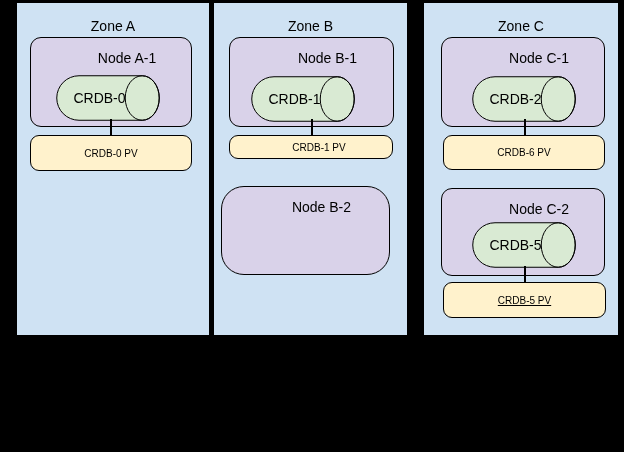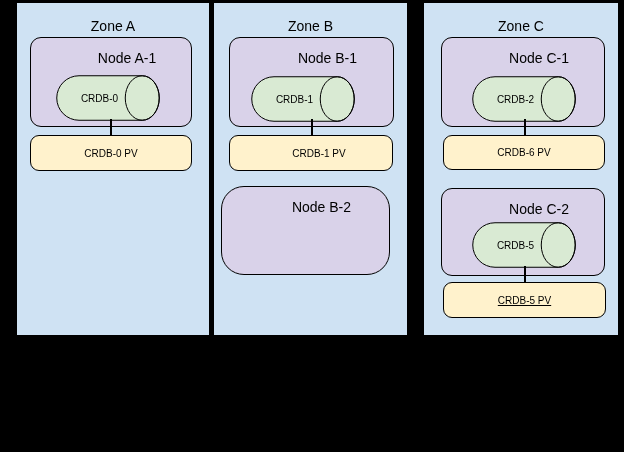--- a/index.html
+++ b/index.html
@@ -45,21 +45,21 @@
     width: 104px;
     height: 46px;
   }
   .pod svg { display: block; }
   .pod-label {
     position: absolute;
     top: 0; bottom: 0; left: 0; right: 17px;
     display: flex;
     align-items: center;
     justify-content: center;
-    font-size: 10px;
+    font-size: 14px;
   }
   .pv {
     position: absolute;
     box-sizing: border-box;
     background: #fff2cc;
     border: 1px solid #000;
     border-radius: 9px;
     display: flex;
     align-items: center;
     justify-content: center;
@@ -112,21 +112,21 @@
         <svg width="104" height="46" viewBox="0 0 104 46">
           <path d="M 86.25 0.75 L 23 0.75 A 22.25 22.25 0 0 0 23 45.25 L 86.25 45.25 A 17 22.25 0 0 0 86.25 0.75 Z" fill="#d9ead3" stroke="#000" stroke-width="1"></path>
           <ellipse cx="86.25" cy="23" rx="17" ry="22.25" fill="none" stroke="#000" stroke-width="1"></ellipse>
         </svg>
       </span>
       <div class="pod-label">CRDB-1</div>
     </div>
 
     <div class="connector" style="left:97px; top:116px; height:17px;"></div>
 
-    <div class="pv" style="left:15px; top:132px; width:164px; height:36px;padding-left:16px;">
+    <div class="pv" style="left:15px; top:132px; width:164px; height:24px;padding-left:16px;">
       <span>CRDB-1 PV</span>
     </div>
 
     <div class="node" style="left:7px; top:183px; width:169px; height:89px;border-radius:23px;">
       <div class="node-label">Node B-2</div>
     </div>
   </div>
 
   <div class="zone" style="left:423px; top:2px; width:196px; height:334px;">
     <div class="zone-label">Zone C</div>

